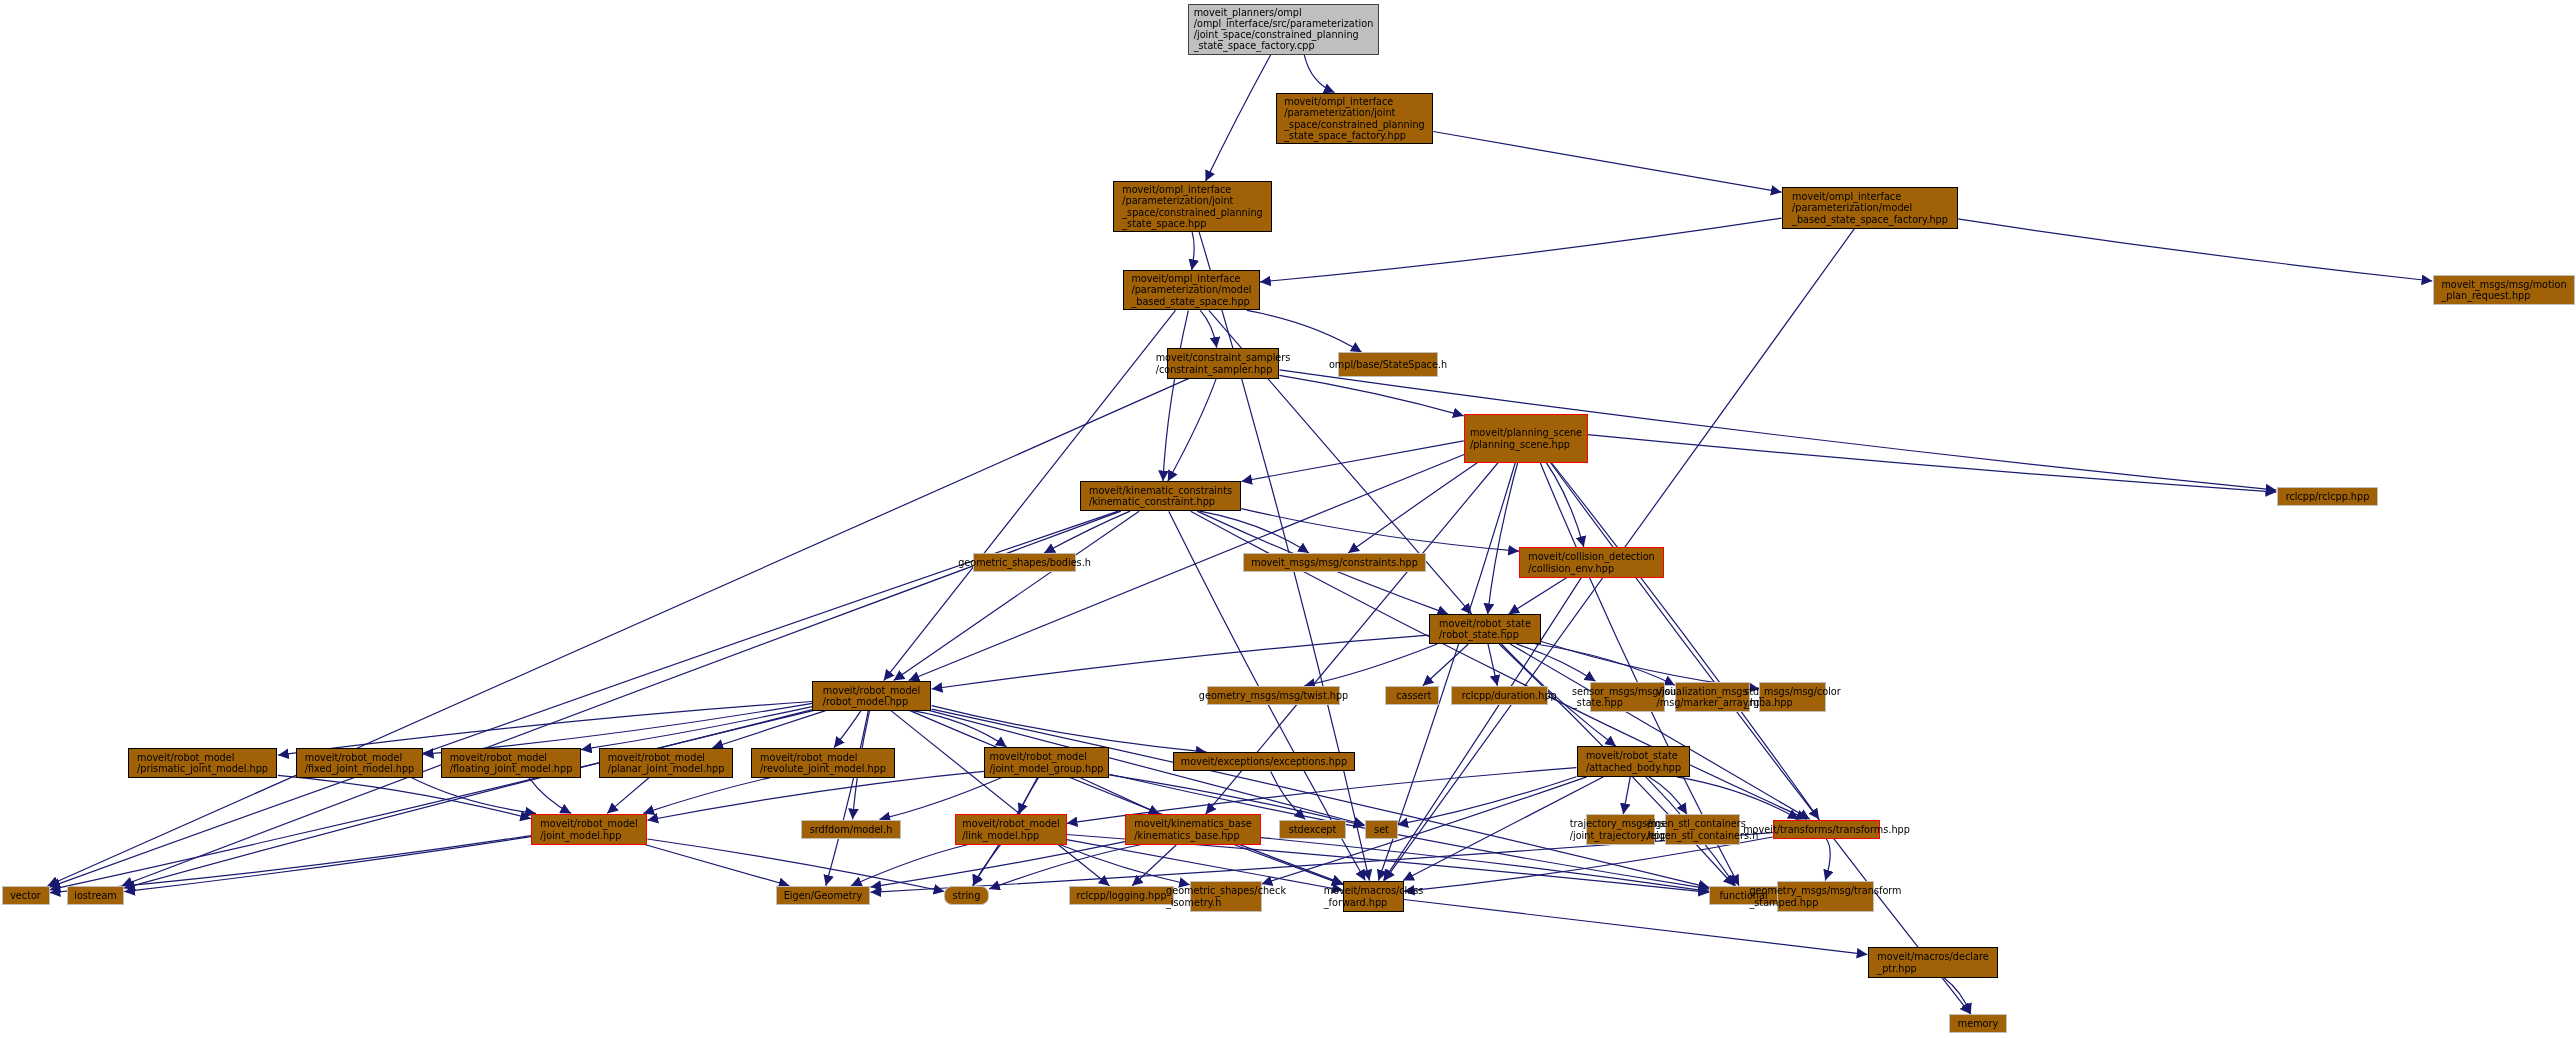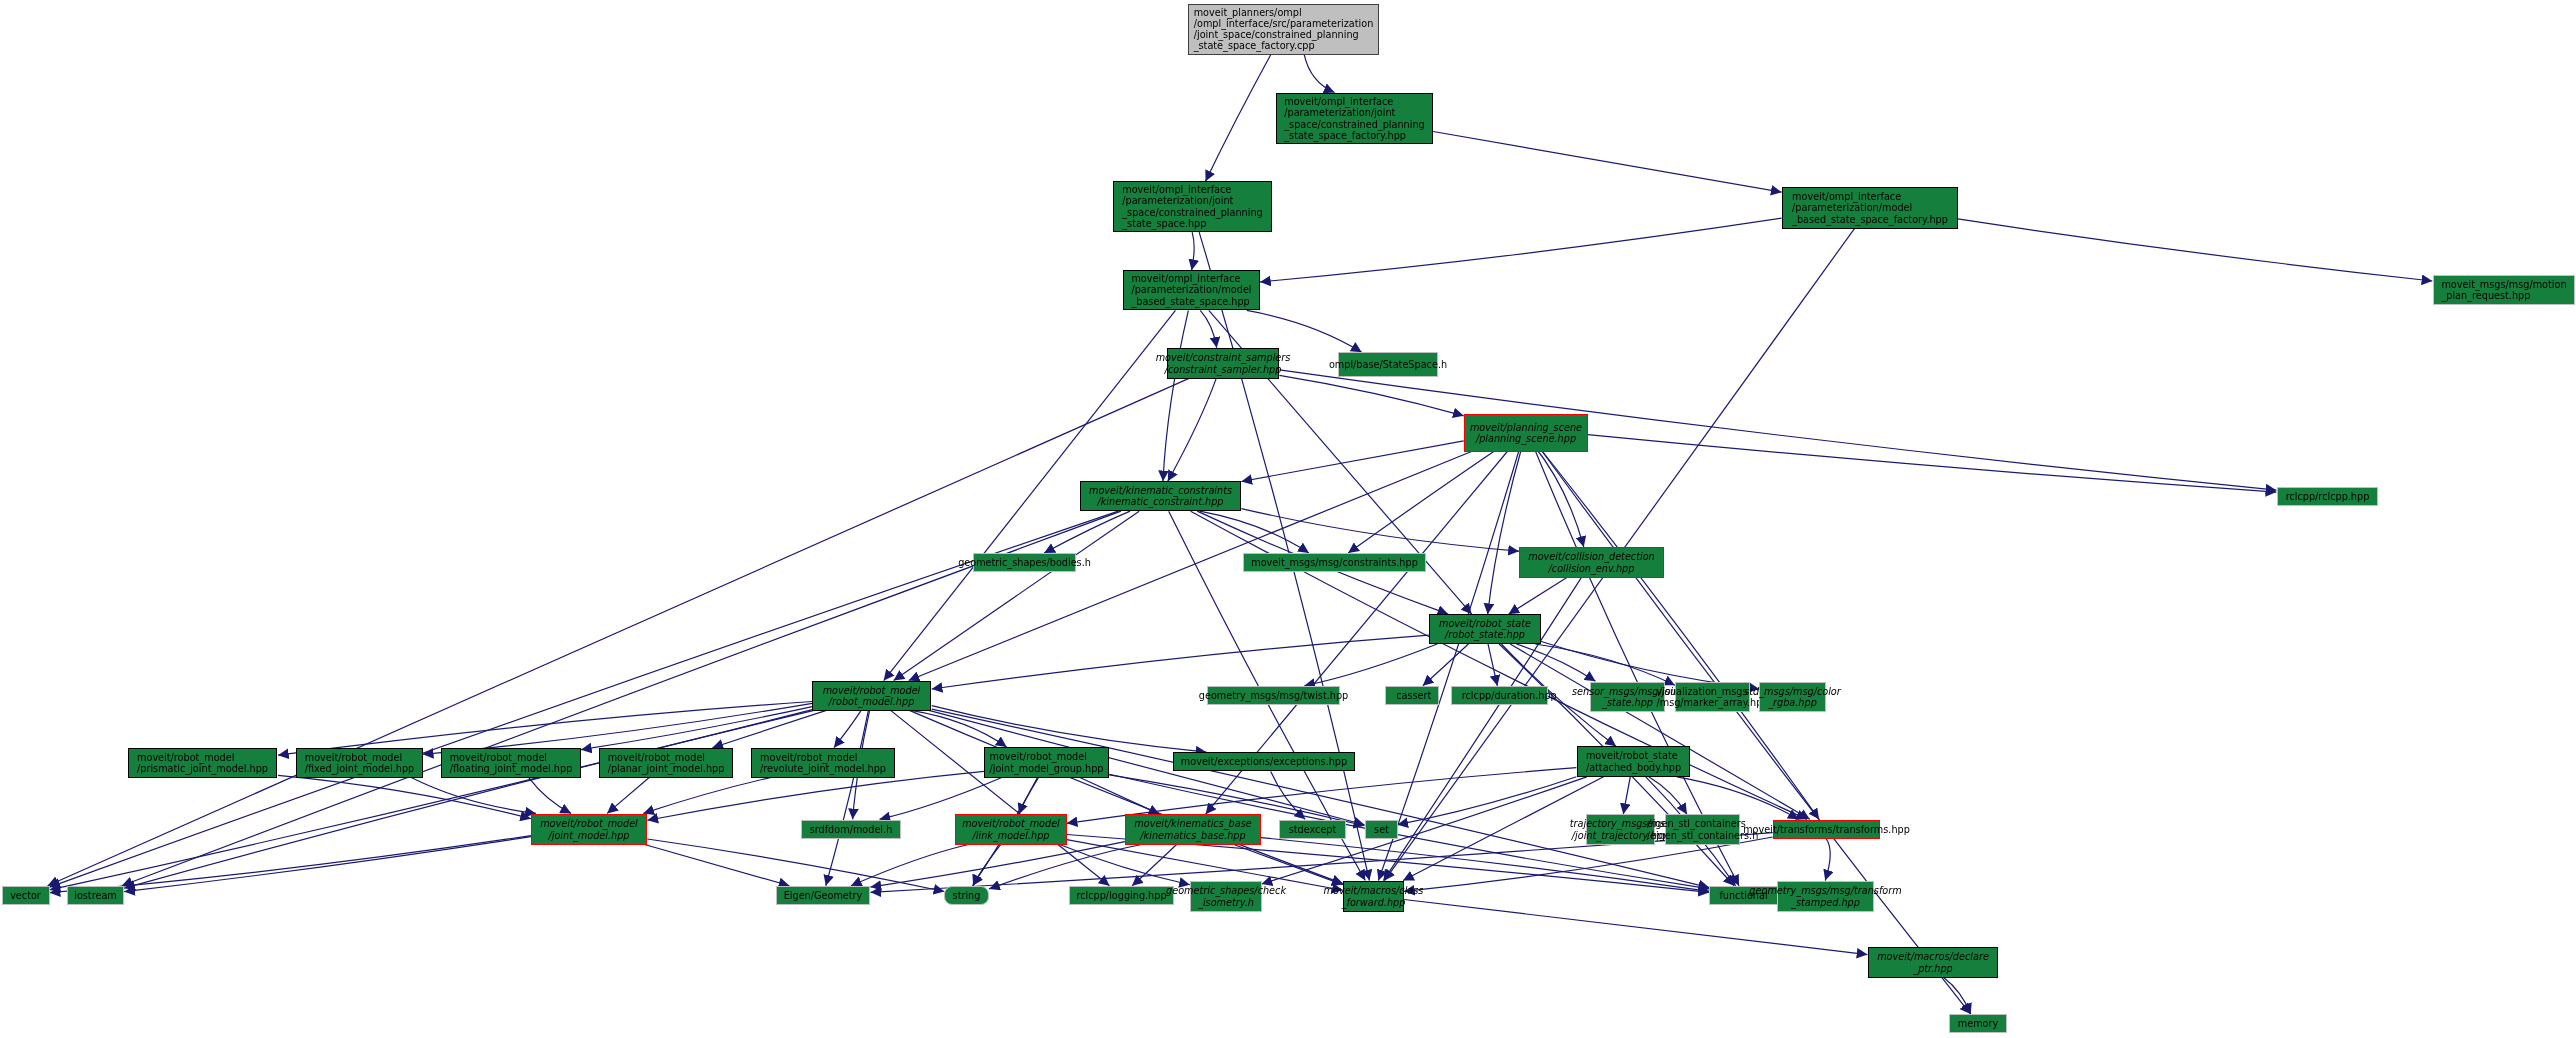--- a/index.html
+++ b/index.html
@@ -1,26 +1,26 @@
 <!DOCTYPE html>
 <html style="font-size:12px"><head>
 <meta charset="utf-8">
 <style>
   html, body { margin: 0; padding: 0; background: #ffffff; }
   body { width: 2576px; height: 1038px; position: relative; overflow: hidden;
          font-family: "DejaVu Sans", sans-serif; }
   #edges { position: absolute; left: 0; top: 0; width: 2576px; height: 1038px; }
   .node {
-    position: absolute; box-sizing: border-box; background: #15803d;
+    position: absolute; box-sizing: border-box; background: #a16207;
     font-size: 9.7px; line-height: 11.2px; color: #000000;
     display: flex; align-items: center; justify-content: center;
     text-align: left; white-space: pre; padding: 1.5px 4.5px;
   }
   .node span { display: block; }
-  .node.center span { text-align: center; font-style: italic; }
+  .node.center span { text-align: left; }
   .node.root { background: #bfbfbf; border: 1.5px solid #404040; }
   .node.doc { border: 1.5px solid #000000; }
   .node.trunc { border: 1.5px solid #ff0000; }
   .node.ext { border: 1.5px solid #bfbfbf; }
 </style>
 </head>
 <body>
 
 <svg id="edges" xmlns="http://www.w3.org/2000/svg" viewBox="0 0 3451 1391" width="2576" height="1038">
   <defs>
@@ -158,21 +158,21 @@
 
 <div class="node doc" style="left:1123px;top:270px;width:137px;height:40px;"><span>moveit/ompl_interface
 /parameterization/model
 _based_state_space.hpp</span></div>
 
 <div class="node doc center" style="left:1167px;top:348px;width:112px;height:31px;"><span>moveit/constraint_samplers
 /constraint_sampler.hpp</span></div>
 
 <div class="node ext" style="left:1338px;top:352px;width:100px;height:25px;"><span>ompl/base/StateSpace.h</span></div>
 
-<div class="node trunc center" style="left:1464px;top:414px;width:124px;height:38px;"><span>moveit/planning_scene
+<div class="node trunc center" style="left:1464px;top:414px;width:124px;height:49px;"><span>moveit/planning_scene
 /planning_scene.hpp</span></div>
 
 <div class="node ext" style="left:2277px;top:487px;width:101px;height:19.4px;"><span>rclcpp/rclcpp.hpp</span></div>
 
 <div class="node doc center" style="left:1080px;top:481px;width:161px;height:30px;"><span>moveit/kinematic_constraints
 /kinematic_constraint.hpp</span></div>
 
 <div class="node ext" style="left:973px;top:553px;width:103px;height:19.4px;"><span>geometric_shapes/bodies.h</span></div>
 
 <div class="node ext" style="left:1243px;top:553px;width:183px;height:19.4px;"><span>moveit_msgs/msg/constraints.hpp</span></div>

